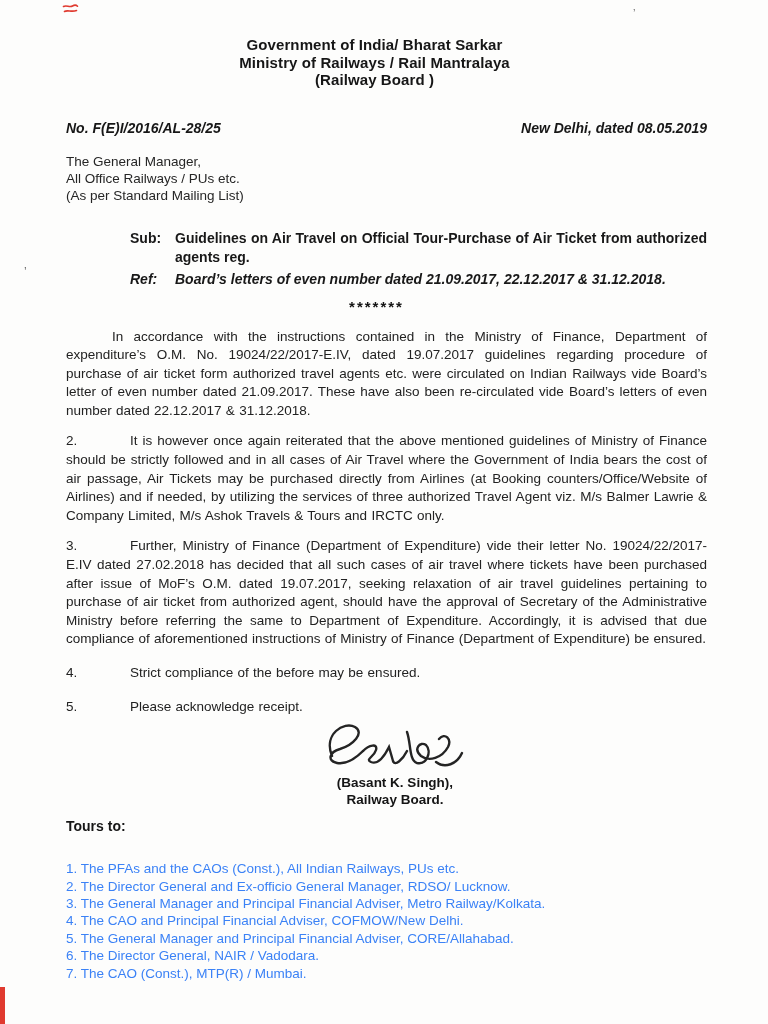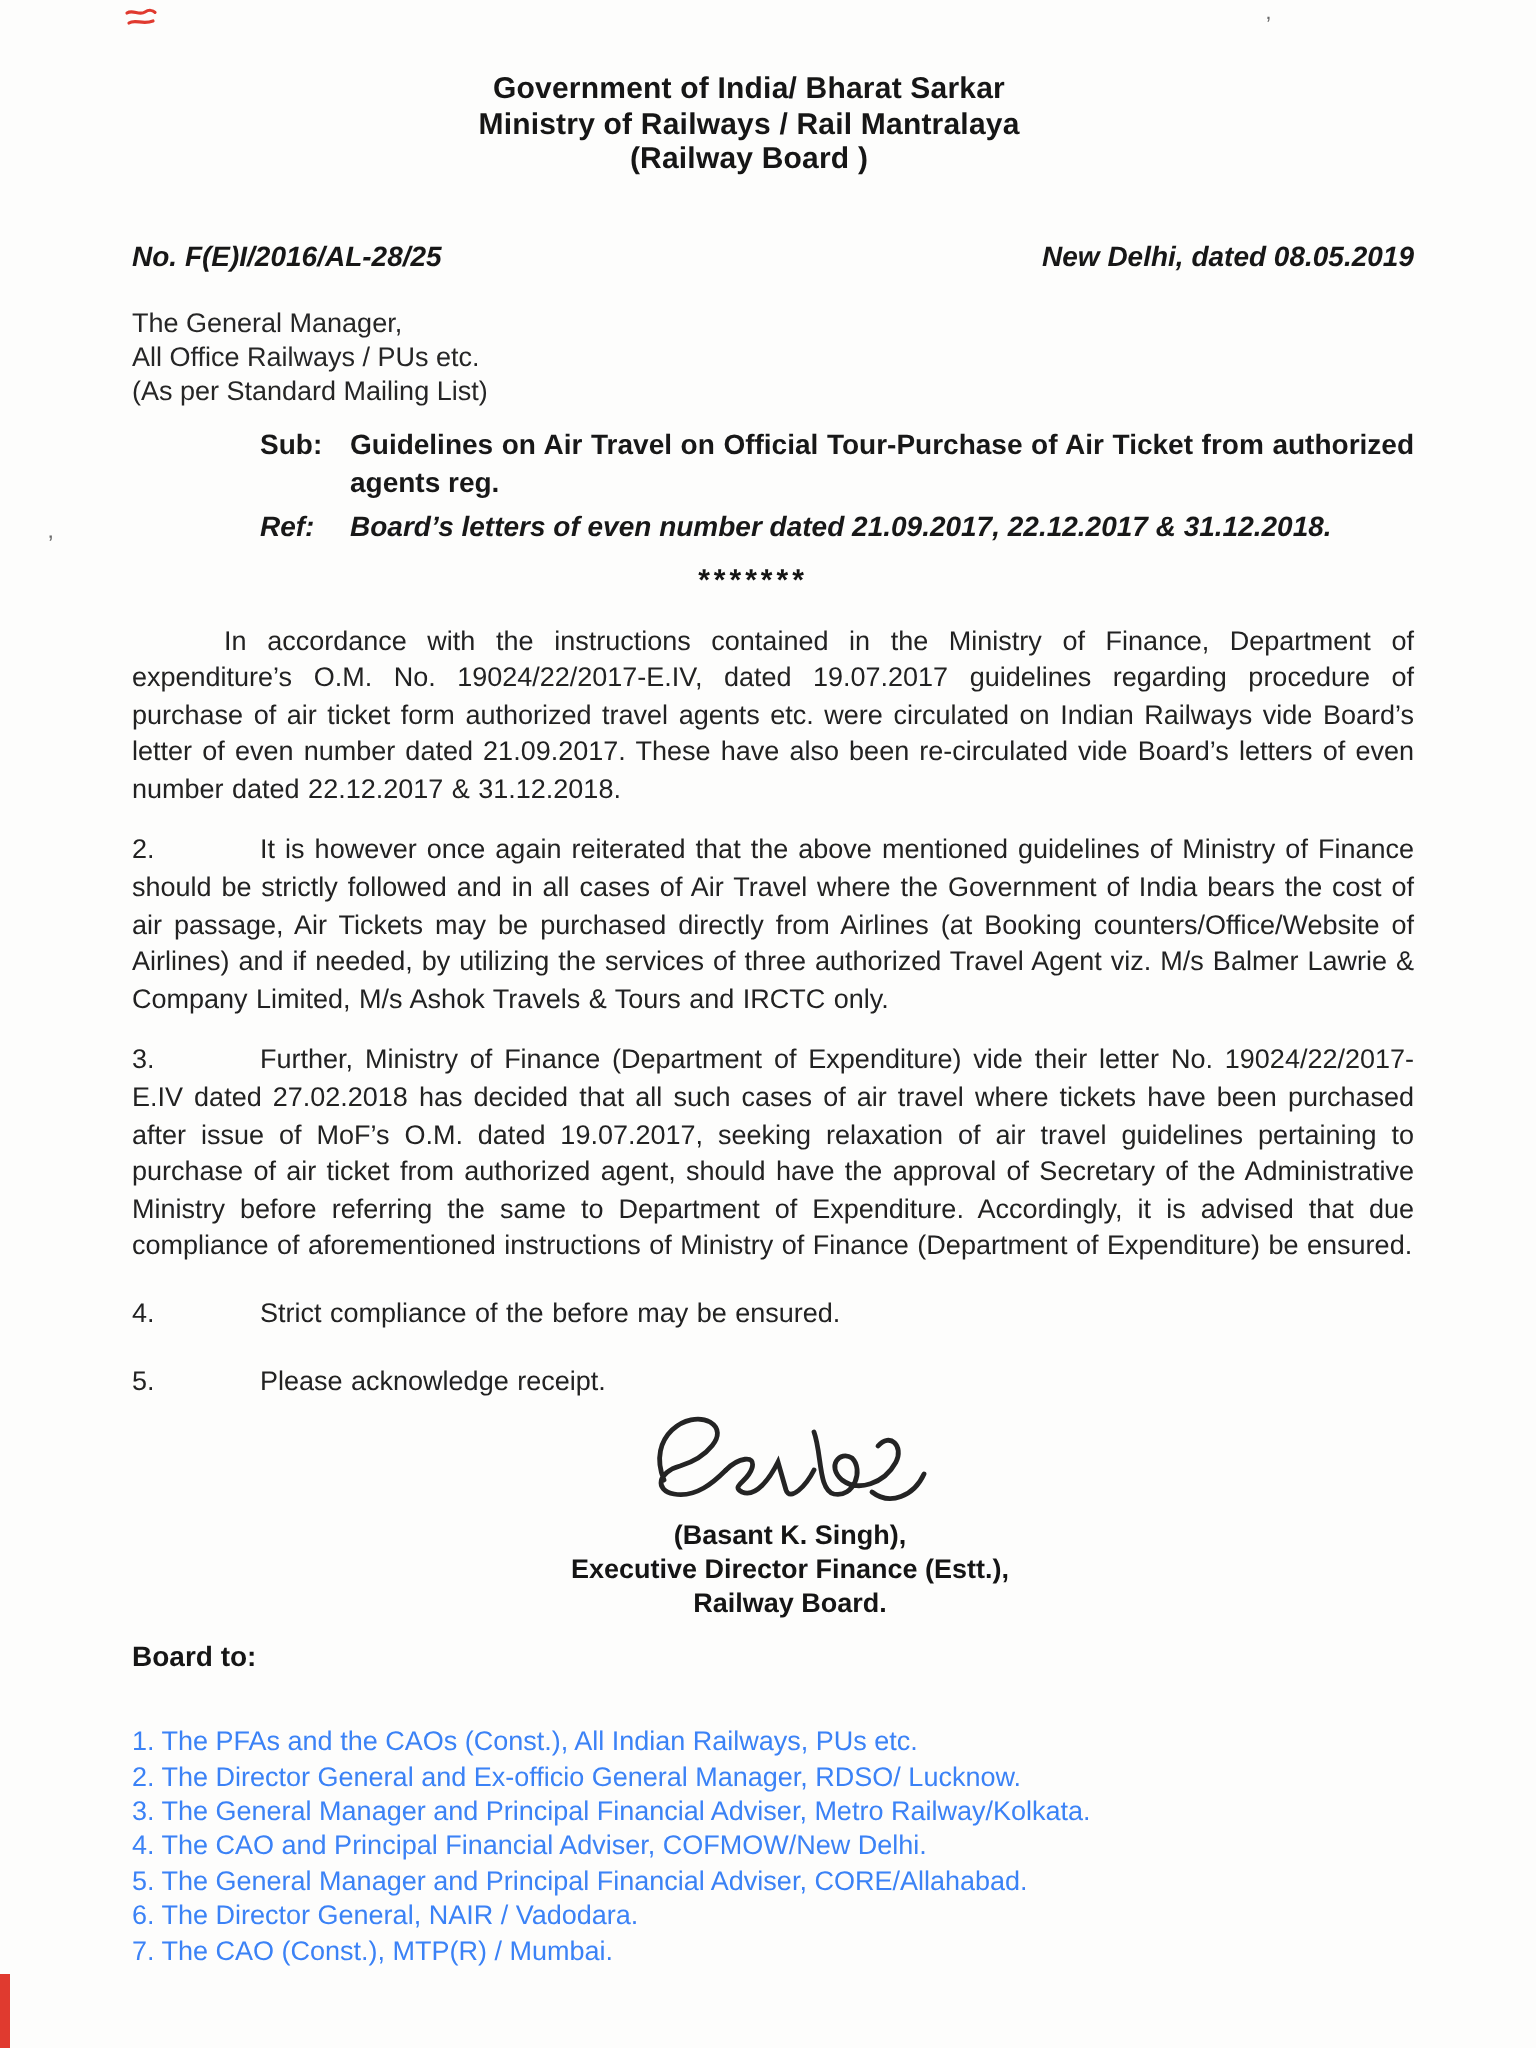--- a/index.html
+++ b/index.html
@@ -40,21 +40,21 @@
   }
   
   .addressee {
     margin-top: 17px;
     font-size: 13.5px;
     line-height: 17px;
     color: #262626;
   }
   
   .subject-block {
-    margin-top: 9px;
+    margin-top: 25px;
     margin-left: 64px;
     font-weight: bold;
     font-size: 14px;
     line-height: 19px;
     color: #181818;
   }
   .sub-row { display: flex; }
   .sub-row .lbl { flex: 0 0 45px; }
   .sub-row .txt { flex: 1 1 auto; text-align: justify; }
   .sub-row.refline { margin-top: 3px; font-style: italic; }
@@ -178,25 +178,24 @@
   </div>
 
   <div class="sig-block">
     <svg class="sig-scribble" width="148" height="58" viewBox="0 0 148 58" fill="none" stroke="#242424" stroke-width="2.4" stroke-linecap="round">
       <path d="M14 38 C 5 16, 26 3, 37 9 C 47 15, 35 27, 22 31 C 11 34, 9 43, 19 45 C 30 47, 39 39, 45 33"></path>
       <path d="M45 33 C 51 27, 60 25, 58 32 C 56 39, 47 41, 53 44 C 60 47, 67 37, 71 29 L 75 43 C 77 49, 85 41, 89 33"></path>
       <path d="M89 14 C 93 25, 91 43, 99 45 C 109 47, 114 33, 108 27 C 102 23, 95 31, 103 38 C 111 44, 124 40, 130 29 C 134 21, 127 14, 121 21"></path>
       <path d="M118 44 C 127 51, 139 46, 144 35"></path>
     </svg>
     <div class="sig-text">(Basant K. Singh),</div>
-    <div class="sig-text">Executive Director Finance (Estt.),</div>
     <div class="sig-text">Railway Board.</div>
   </div>
 
-  <div class="copyto-heading">Board to:</div>
+  <div class="copyto-heading">Tours to:</div>
 
   <div class="copy-list">
     <div class="copy-item">1. The PFAs and the CAOs (Const.), All Indian Railways, PUs etc.</div>
     <div class="copy-item">2. The Director General and Ex-officio General Manager, RDSO/ Lucknow.</div>
     <div class="copy-item">3. The General Manager and Principal Financial Adviser, Metro Railway/Kolkata.</div>
     <div class="copy-item">4. The CAO and Principal Financial Adviser, COFMOW/New Delhi.</div>
     <div class="copy-item">5. The General Manager and Principal Financial Adviser, CORE/Allahabad.</div>
     <div class="copy-item">6. The Director General, NAIR / Vadodara.</div>
     <div class="copy-item">7. The CAO (Const.), MTP(R) / Mumbai.</div>
   </div>

